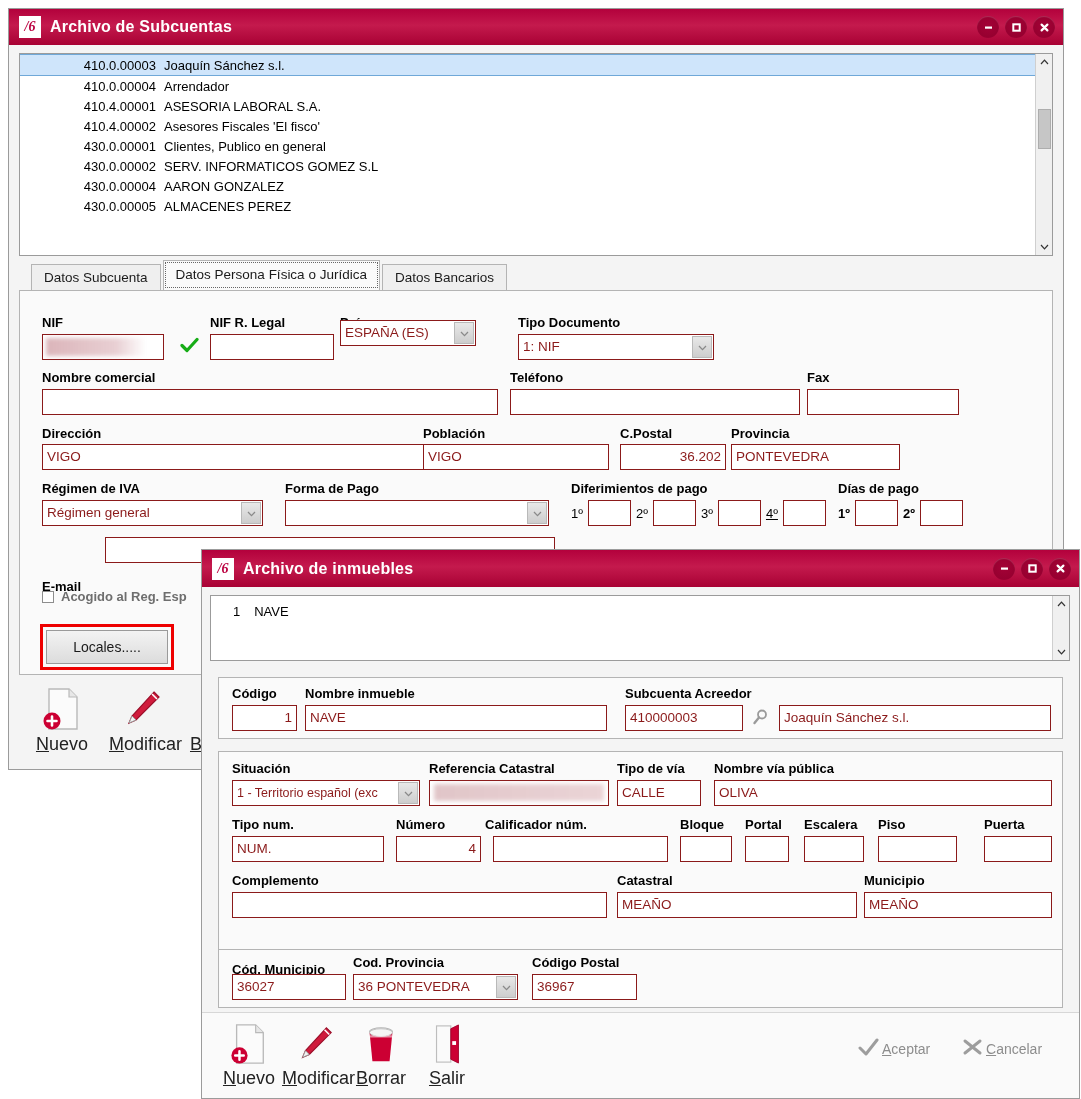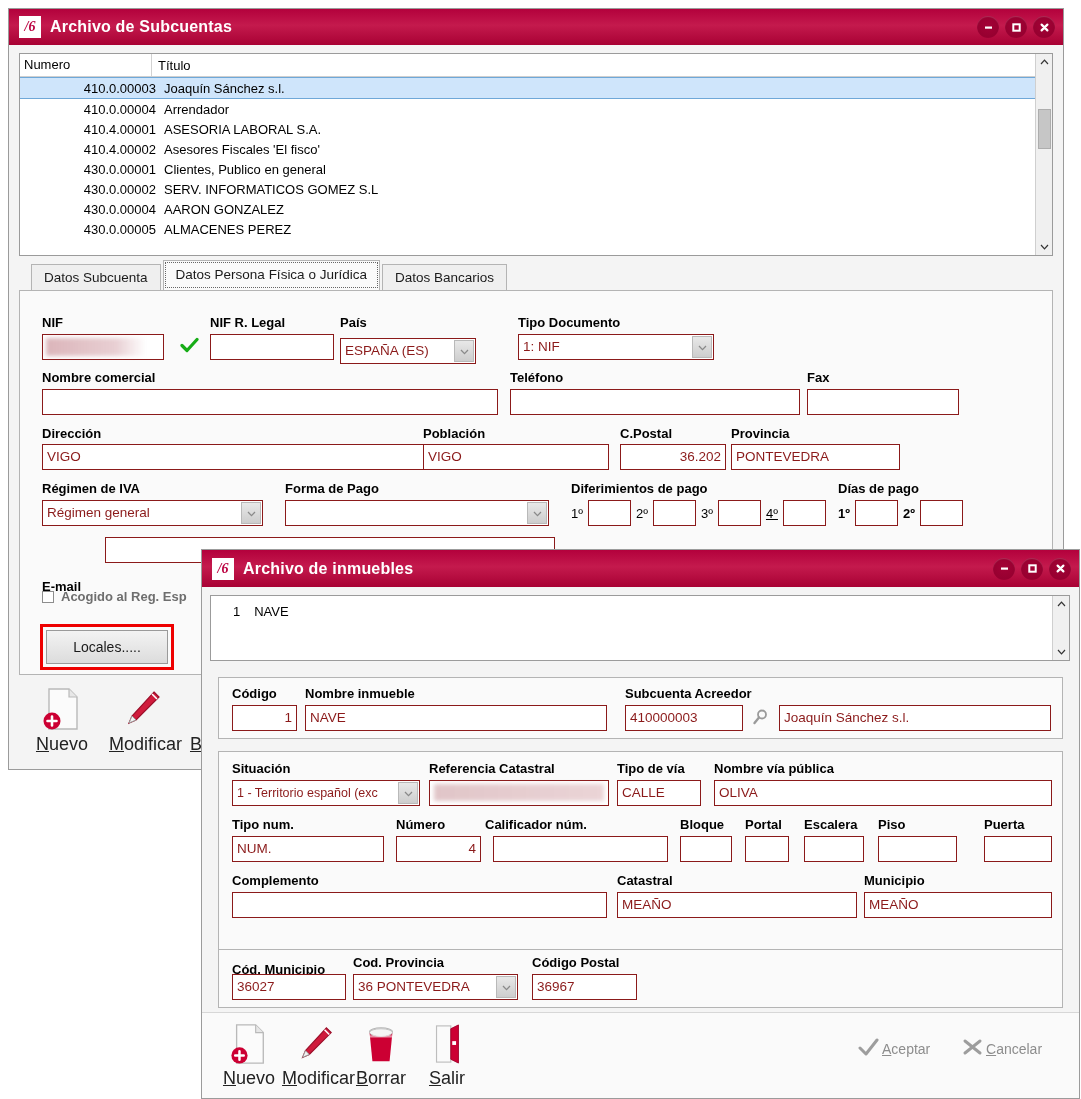--- a/index.html
+++ b/index.html
@@ -141,24 +141,20 @@
       </div>
       <div class="winbtn">
         <svg width="11" height="11" viewBox="0 0 11 11">
             <path d="M2.6 2.6 L8.4 8.4 M8.4 2.6 L2.6 8.4" stroke="#fff" stroke-width="2.2" stroke-linecap="round"></path>
           </svg>
       </div>
     </div>
   </div>
 
   <div class="listbox abs" style="left:10px;top:44px;width:1034px;height:203px;">
-    <div class="listhdr">
-      <div class="c1">Numero</div>
-      <div class="c2">Título</div>
-    </div>
     <div id="sub-rows">
         <div class="row sel">
           <span class="num">410.0.00003</span>
           <span class="ttl">Joaquín Sánchez s.l.</span>
         </div>
         <div class="row">
           <span class="num">410.0.00004</span>
           <span class="ttl">Arrendador</span>
         </div>
         <div class="row">
@@ -214,21 +210,21 @@
     <div class="abs blur" style="left:26px;top:47px;width:100px;height:18px;"></div>
     <div class="abs" style="left:160px;top:45px;">
       <svg width="19" height="19" viewBox="0 0 19 19">
           <path d="M2 9.5 L7 14.5 L17 3.5" stroke="#16ac16" stroke-width="3.2" fill="none" stroke-linecap="round" stroke-linejoin="round"></path>
         </svg>
     </div>
     <div class="lbl abs" style="left:190px;top:24px;">NIF R. Legal</div>
     <div class="fld abs" style="left:190px;top:43px;width:124px;"></div>
 
     <div class="lbl abs" style="left:320px;top:24px;">País</div>
-    <div class="combo abs" style="left:320px;top:47px;width:136px;">
+    <div class="combo abs" style="left:320px;top:29px;width:136px;">
       <span>ESPAÑA  (ES)</span>
       <span class="arw">
         <svg width="9" height="9" viewBox="0 0 9 9">
             <path d="M1 3 L4.5 6.6 L8 3" stroke="#8a8a8a" stroke-width="1.3" fill="none"></path>
           </svg>
       </span>
     </div>
 
     <div class="lbl abs" style="left:498px;top:24px;">Tipo Documento</div>
     <div class="combo abs" style="left:498px;top:43px;width:196px;">

